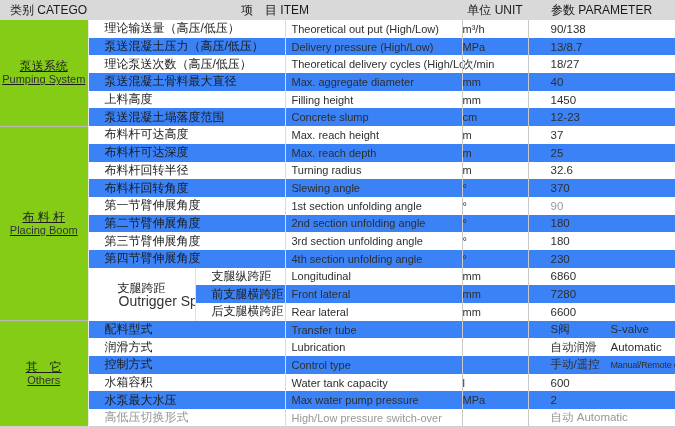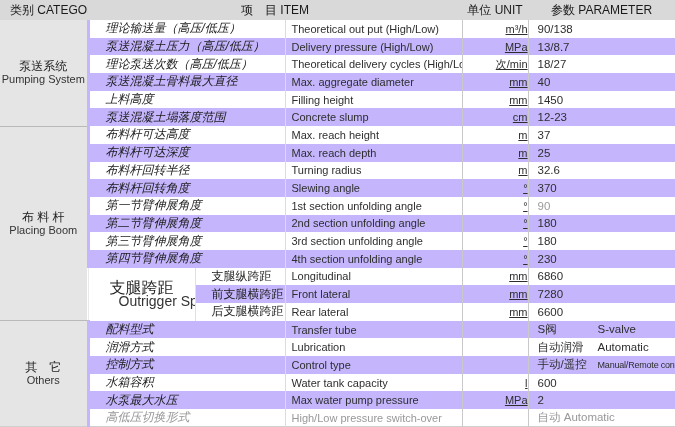--- a/index.html
+++ b/index.html
@@ -8,33 +8,33 @@
   table.spec{width:675px;border-collapse:collapse;table-layout:fixed;border-spacing:0;}
   table.spec{border-bottom:1px solid #cfcfcf;}
   thead tr{height:20px;background:#d9d9d9;}
   th{font-weight:normal;font-size:12px;color:#1a1a1a;padding:0;vertical-align:middle;white-space:nowrap;overflow:hidden;}
   th.h-cat{text-align:left;padding-left:10px;}
   th.h-item{}
   th.h-unit{text-align:center;}
   th.h-param{text-align:center;}
   tbody tr{height:17.7px;}
   td{padding:0;vertical-align:middle;font-size:12px;color:#1c1c1c;white-space:nowrap;overflow:hidden;}
-  td.cat{background:#e5e5e5;text-align:center;border-right:1px solid #e9e9e9;}
+  td.cat{background:#84cc16;text-align:center;border-right:1px solid #e9e9e9;text-decoration:underline;}
   td.cat .c1{font-size:12px;color:#222;line-height:14px;}
   td.cat .c2{font-size:11px;color:#333;line-height:13px;}
   td.sec-border{border-top:1px solid #b9b9b9;}
   td.subcat{background:#ffffff;text-align:center;border-left:1px solid #ffffff;}
-  td.subcat .c1{font-size:16px;color:#222;line-height:14px;}
+  td.subcat .c1{font-size:12px;color:#222;line-height:14px;}
   td.subcat .c2{font-size:14px;color:#333;line-height:13px;padding-left:30px;}
-  td.cn{padding-left:16px;border-left:3px solid #c4b5fd;font-style:italic;}
+  td.cn{padding-left:16px;border-left:1px solid #c4b5fd;}
   td.cn-sub{padding-left:16px;border-left:1px solid #e0e0e0;}
   td.en{font-size:11px;color:#2e2e2e;padding-left:6px;border-left:1px solid #dcdcdc;margin-top:8px;}
-  td.unit{font-size:11px;color:#2e2e2e;text-align:right;border-left:1px solid #c9c9c9;text-decoration:underline;}
-  td.param{font-size:11.5px;color:#2e2e2e;padding-left:9px;border-left:1px solid #c9c9c9;}
-  td.stripe{background:#c4b5fd;}
+  td.unit{font-size:11px;color:#2e2e2e;text-align:left;border-left:1px solid #c9c9c9;}
+  td.param{font-size:11.5px;color:#2e2e2e;padding-left:22px;border-left:1px solid #c9c9c9;}
+  td.stripe{background:#3b82f6;}
   .p-cn{display:inline-block;min-width:60px;}
   .p-en{display:inline-block;}
   .p-en.small{font-size:9px;letter-spacing:-0.2px;}
   tr.light td, td.p-light{color:#989898;}
   td.p-light{color:#9b9b9b;}
 </style>
 </head>
 <body>
 
 <div class="wrap">

